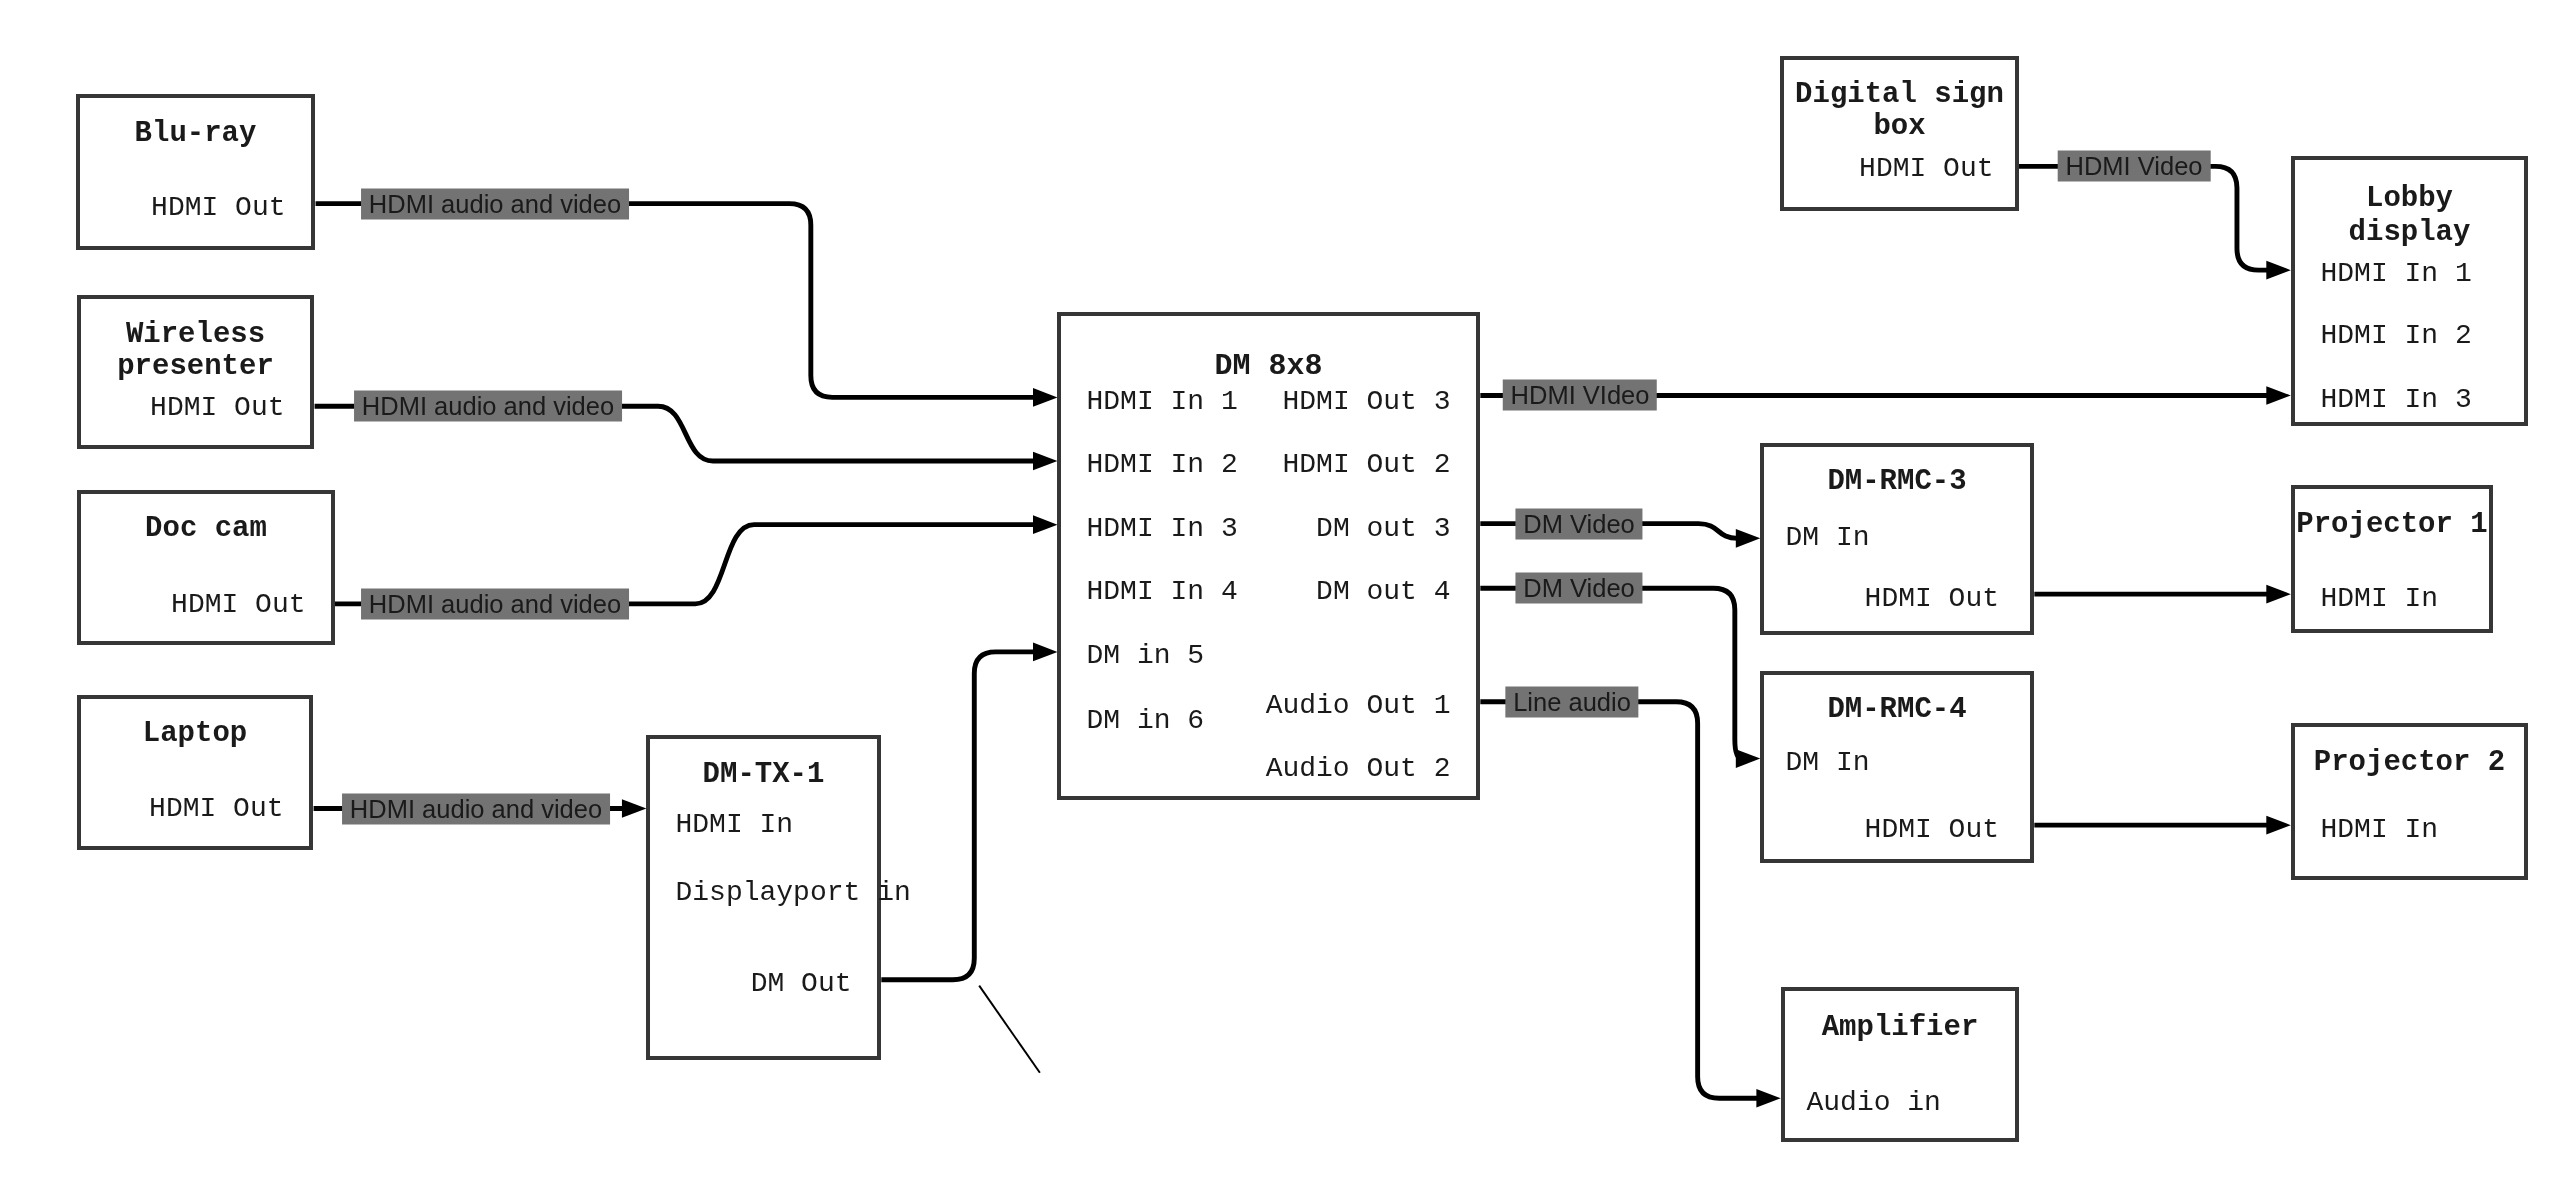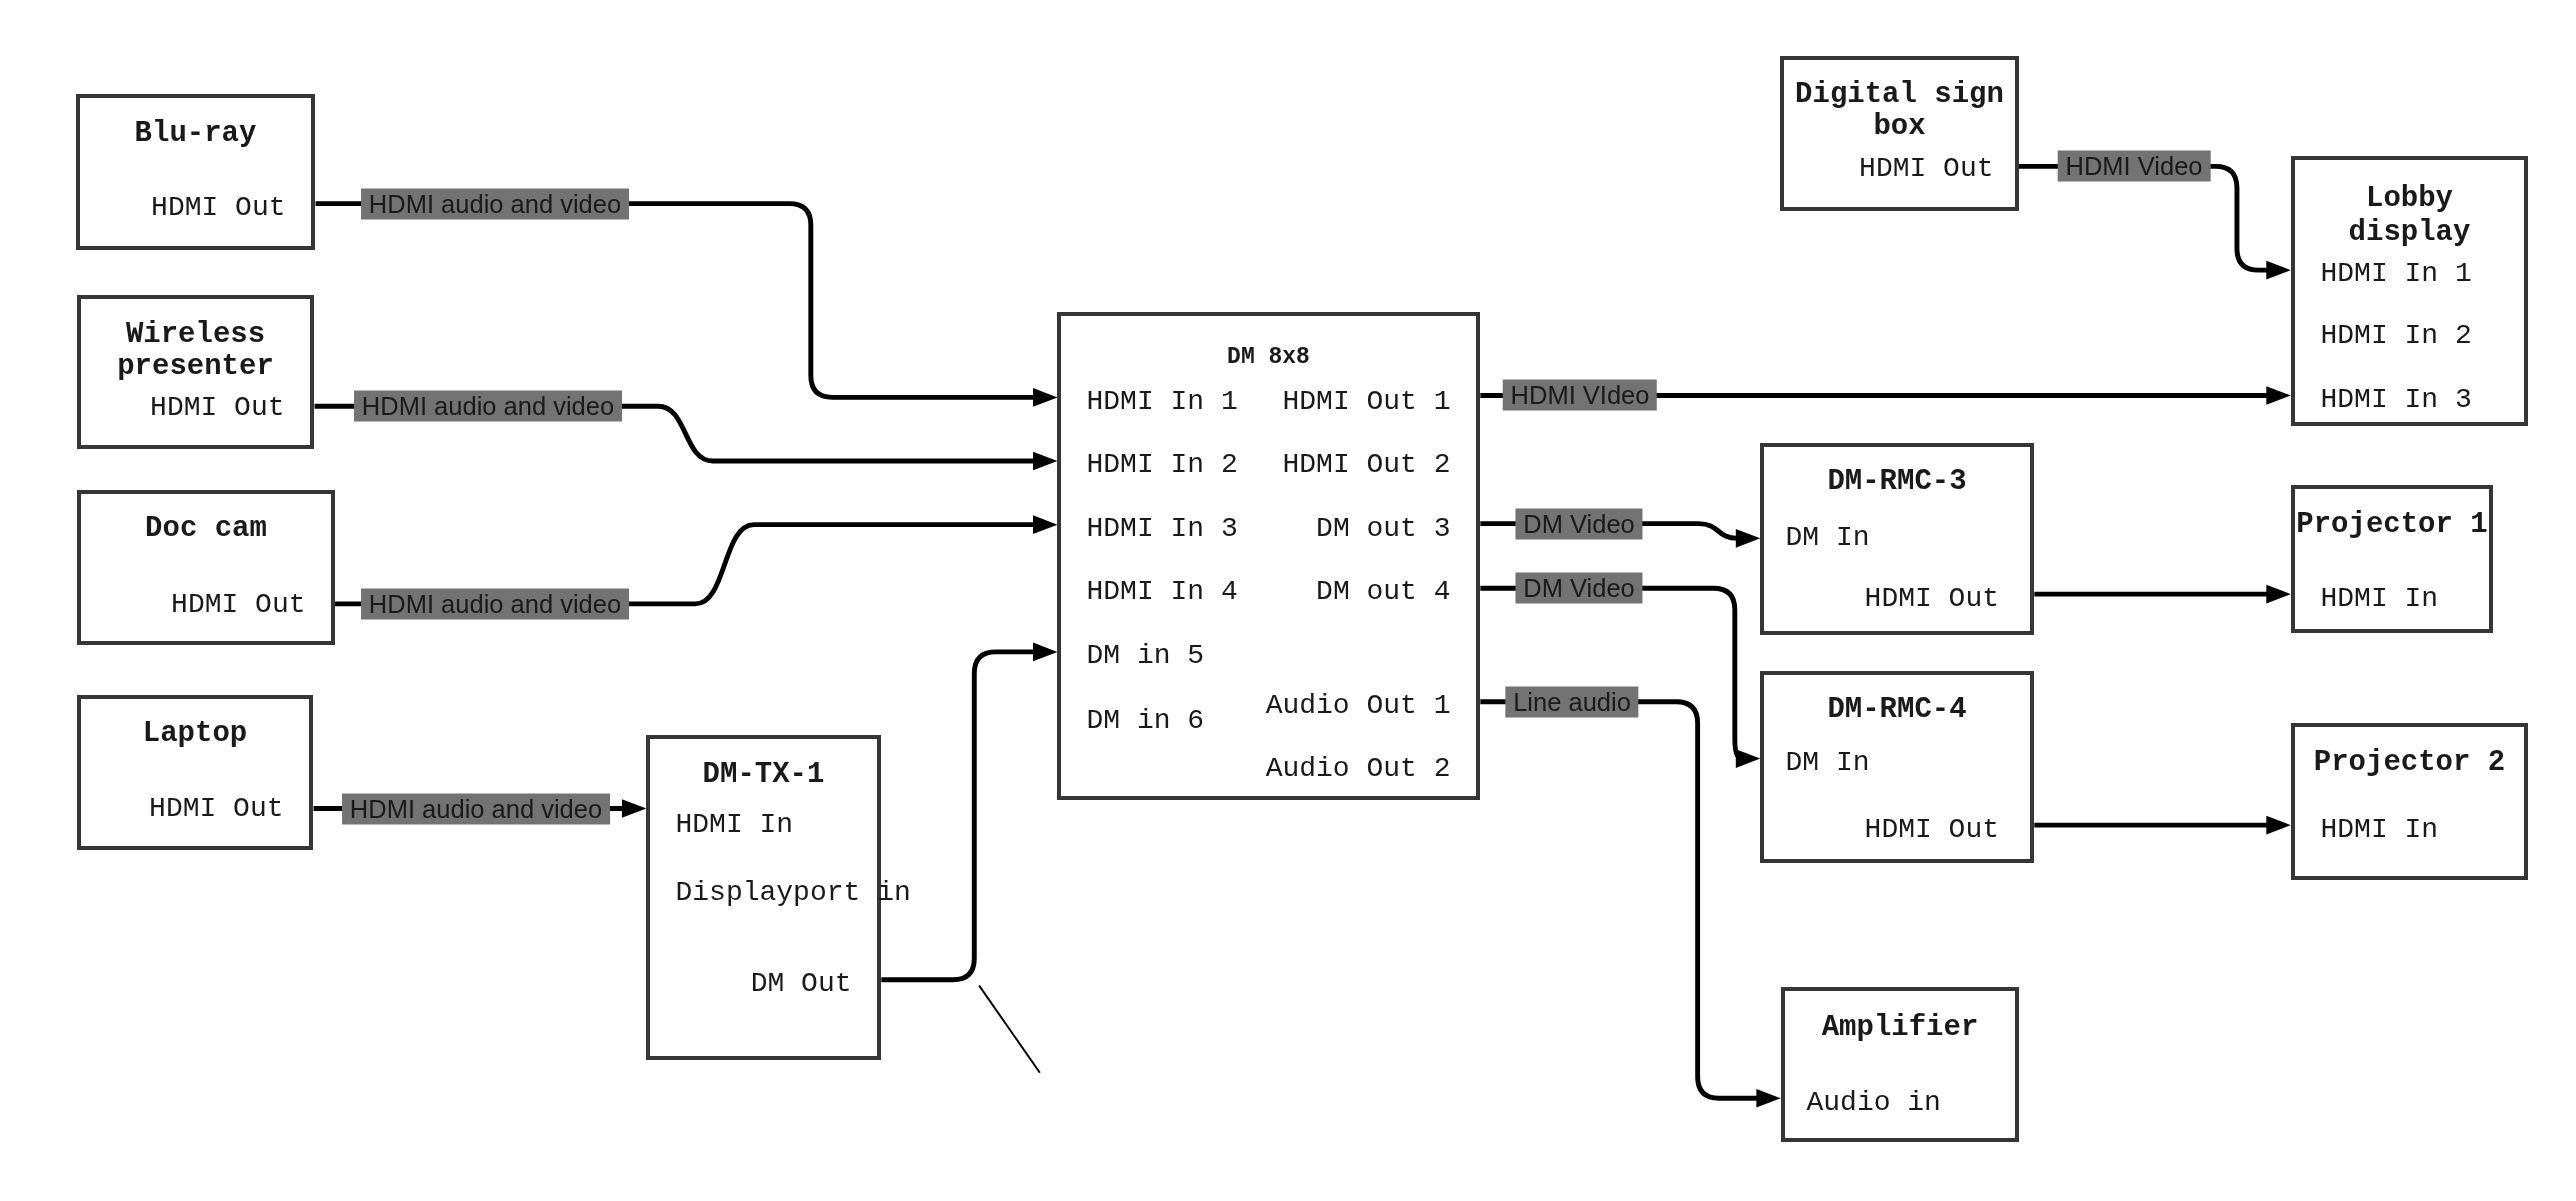--- a/index.html
+++ b/index.html
@@ -77,28 +77,28 @@
   </div>
 
   <div class="box" style="left:646px;top:735px;width:235px;height:325px;">
     <span class="title" style="top:17.6px;">DM-TX-1</span>
     <span class="port l" style="top:68px;">HDMI In</span>
     <span class="port l" style="top:136px;">Displayport in</span>
     <span class="port r" style="top:227px;">DM Out</span>
   </div>
 
   <div class="box" style="left:1057px;top:312px;width:423px;height:488px;">
-    <span class="title" style="top:24px;font-size:23px;">DM 8x8</span>
+    <span class="title" style="top:33px;font-size:30px;">DM 8x8</span>
     <span class="port l" style="top:68px;">HDMI In 1</span>
     <span class="port l" style="top:131px;">HDMI In 2</span>
     <span class="port l" style="top:195px;">HDMI In 3</span>
     <span class="port l" style="top:258px;">HDMI In 4</span>
     <span class="port l" style="top:322px;">DM in 5</span>
     <span class="port l" style="top:387px;">DM in 6</span>
-    <span class="port r" style="top:68px;">HDMI Out 1</span>
+    <span class="port r" style="top:68px;">HDMI Out 3</span>
     <span class="port r" style="top:131px;">HDMI Out 2</span>
     <span class="port r" style="top:195px;">DM out 3</span>
     <span class="port r" style="top:258px;">DM out 4</span>
     <span class="port r" style="top:372px;">Audio Out 1</span>
     <span class="port r" style="top:435px;">Audio Out 2</span>
   </div>
 
   <div class="box" style="left:1780px;top:56px;width:239px;height:155px;">
     <span class="title" style="top:16.6px;">Digital sign</span>
     <span class="title" style="top:49px;">box</span>

